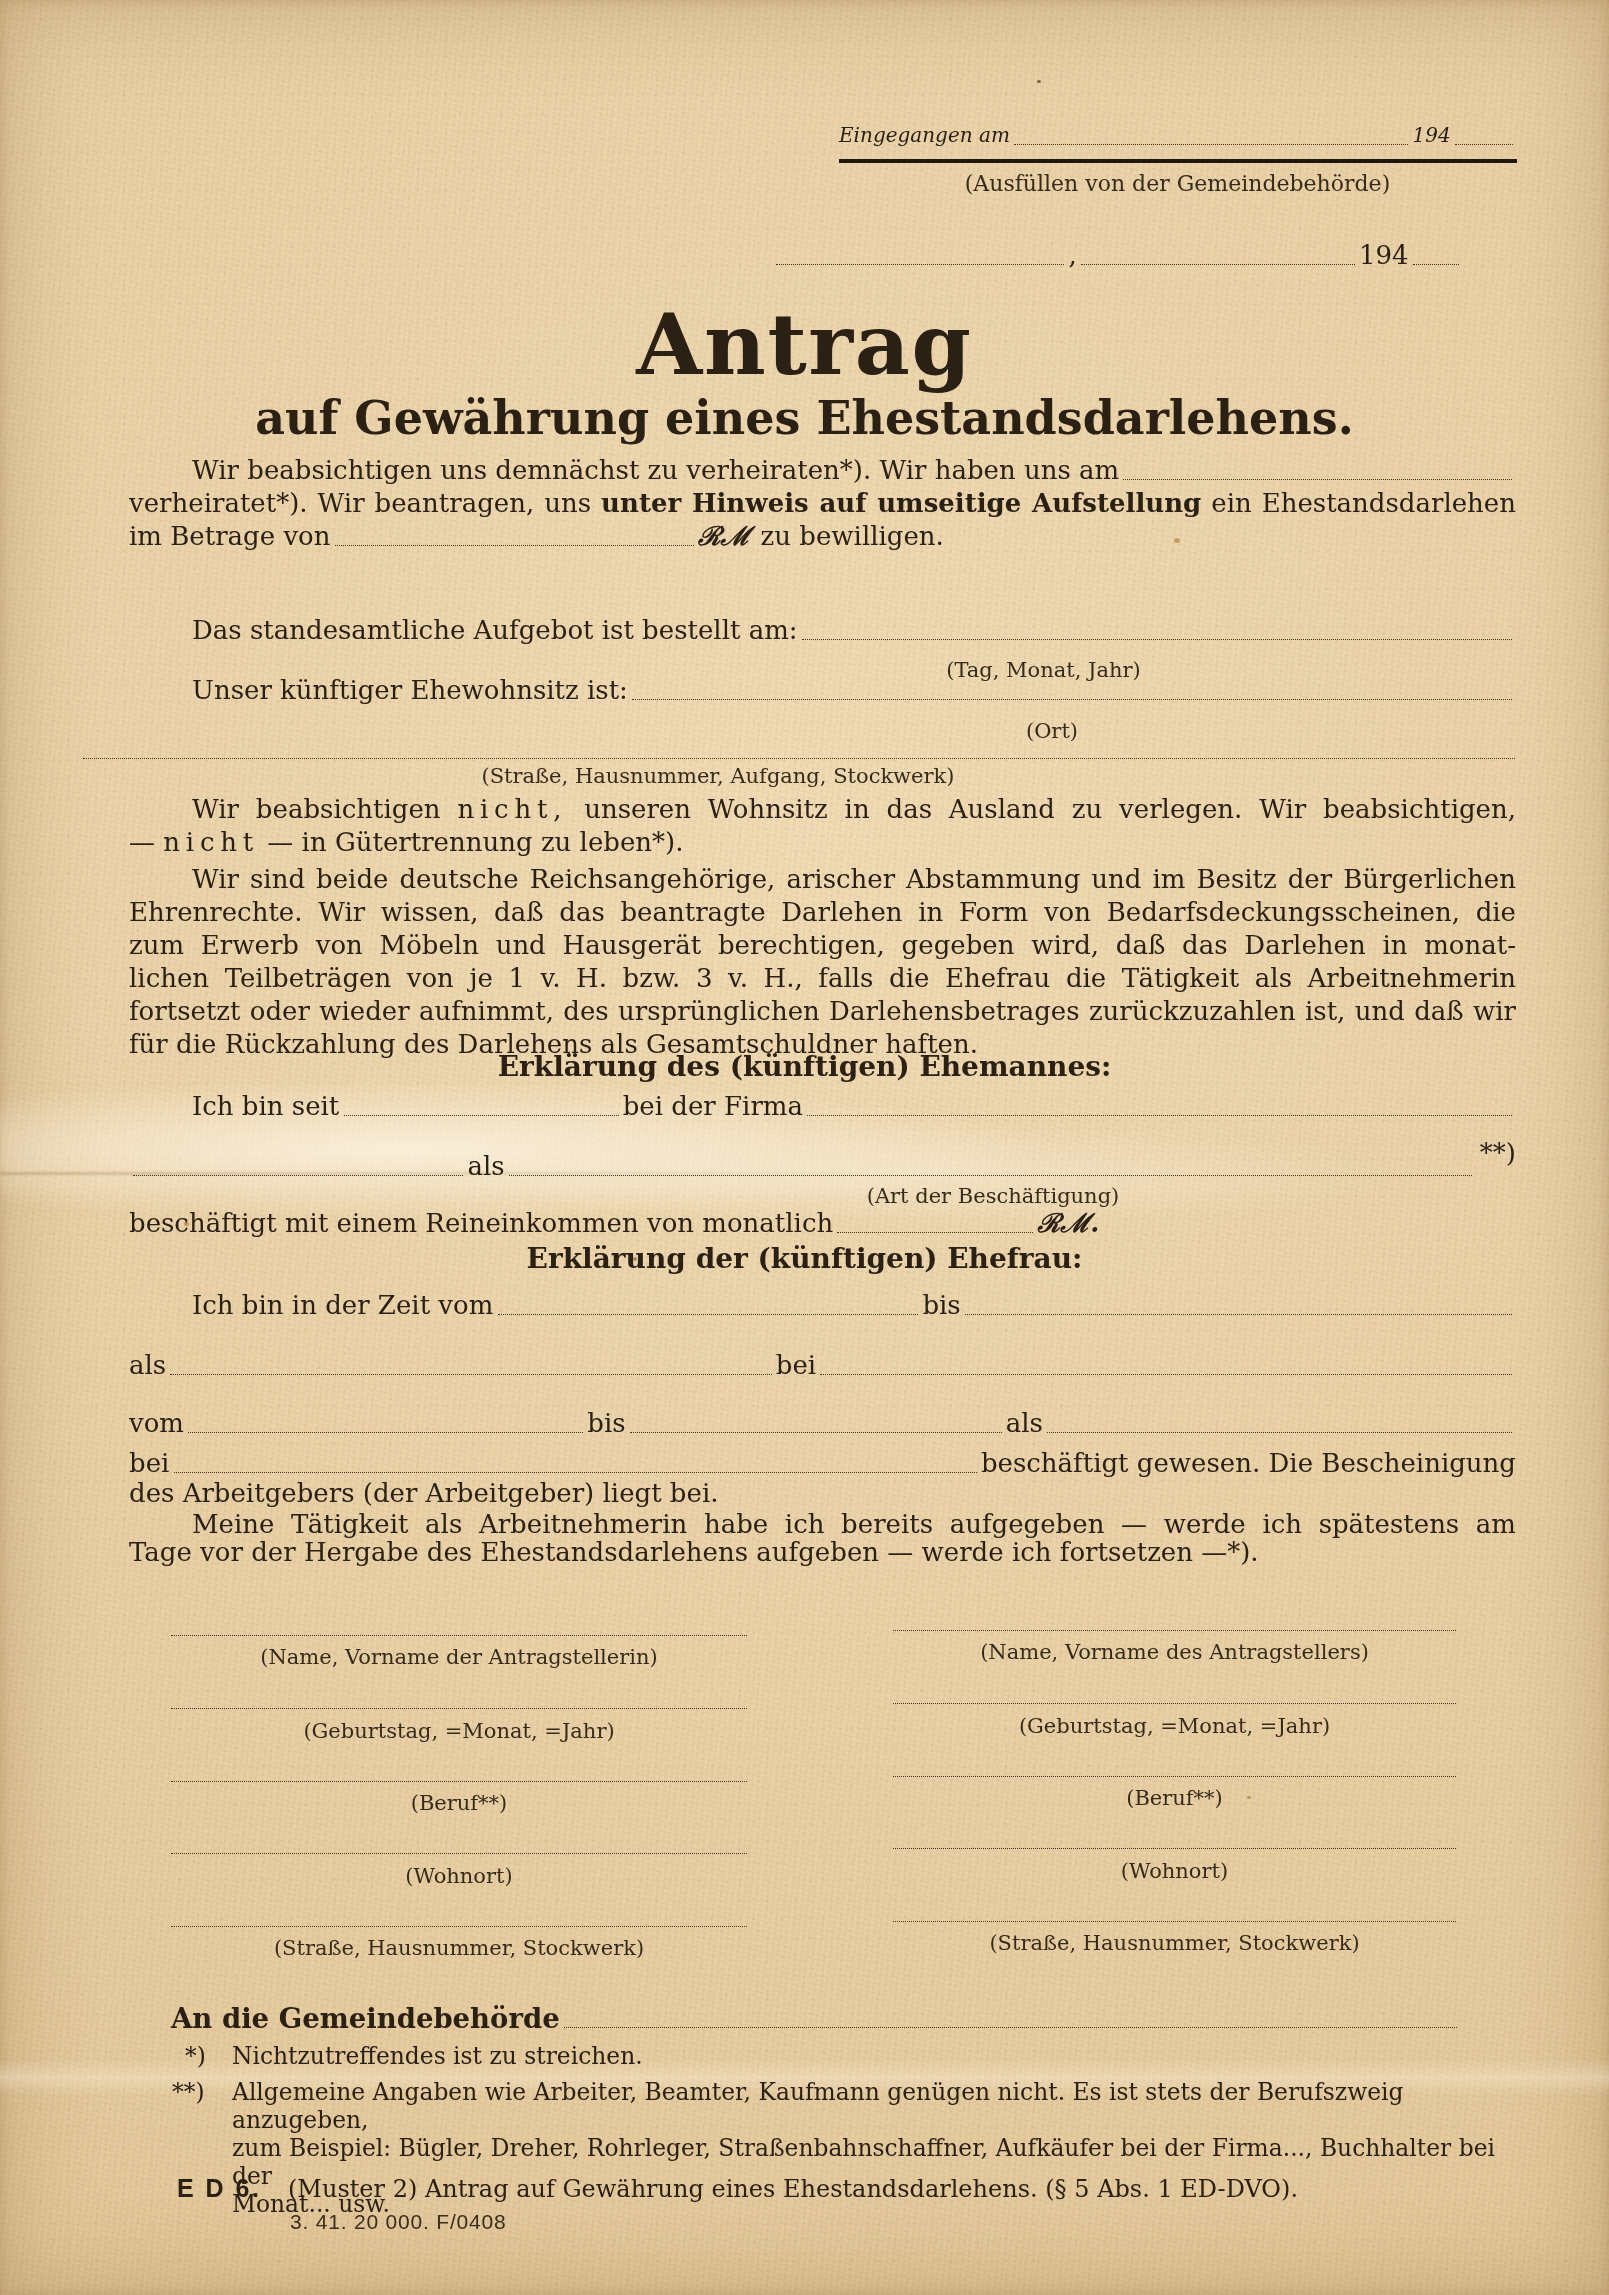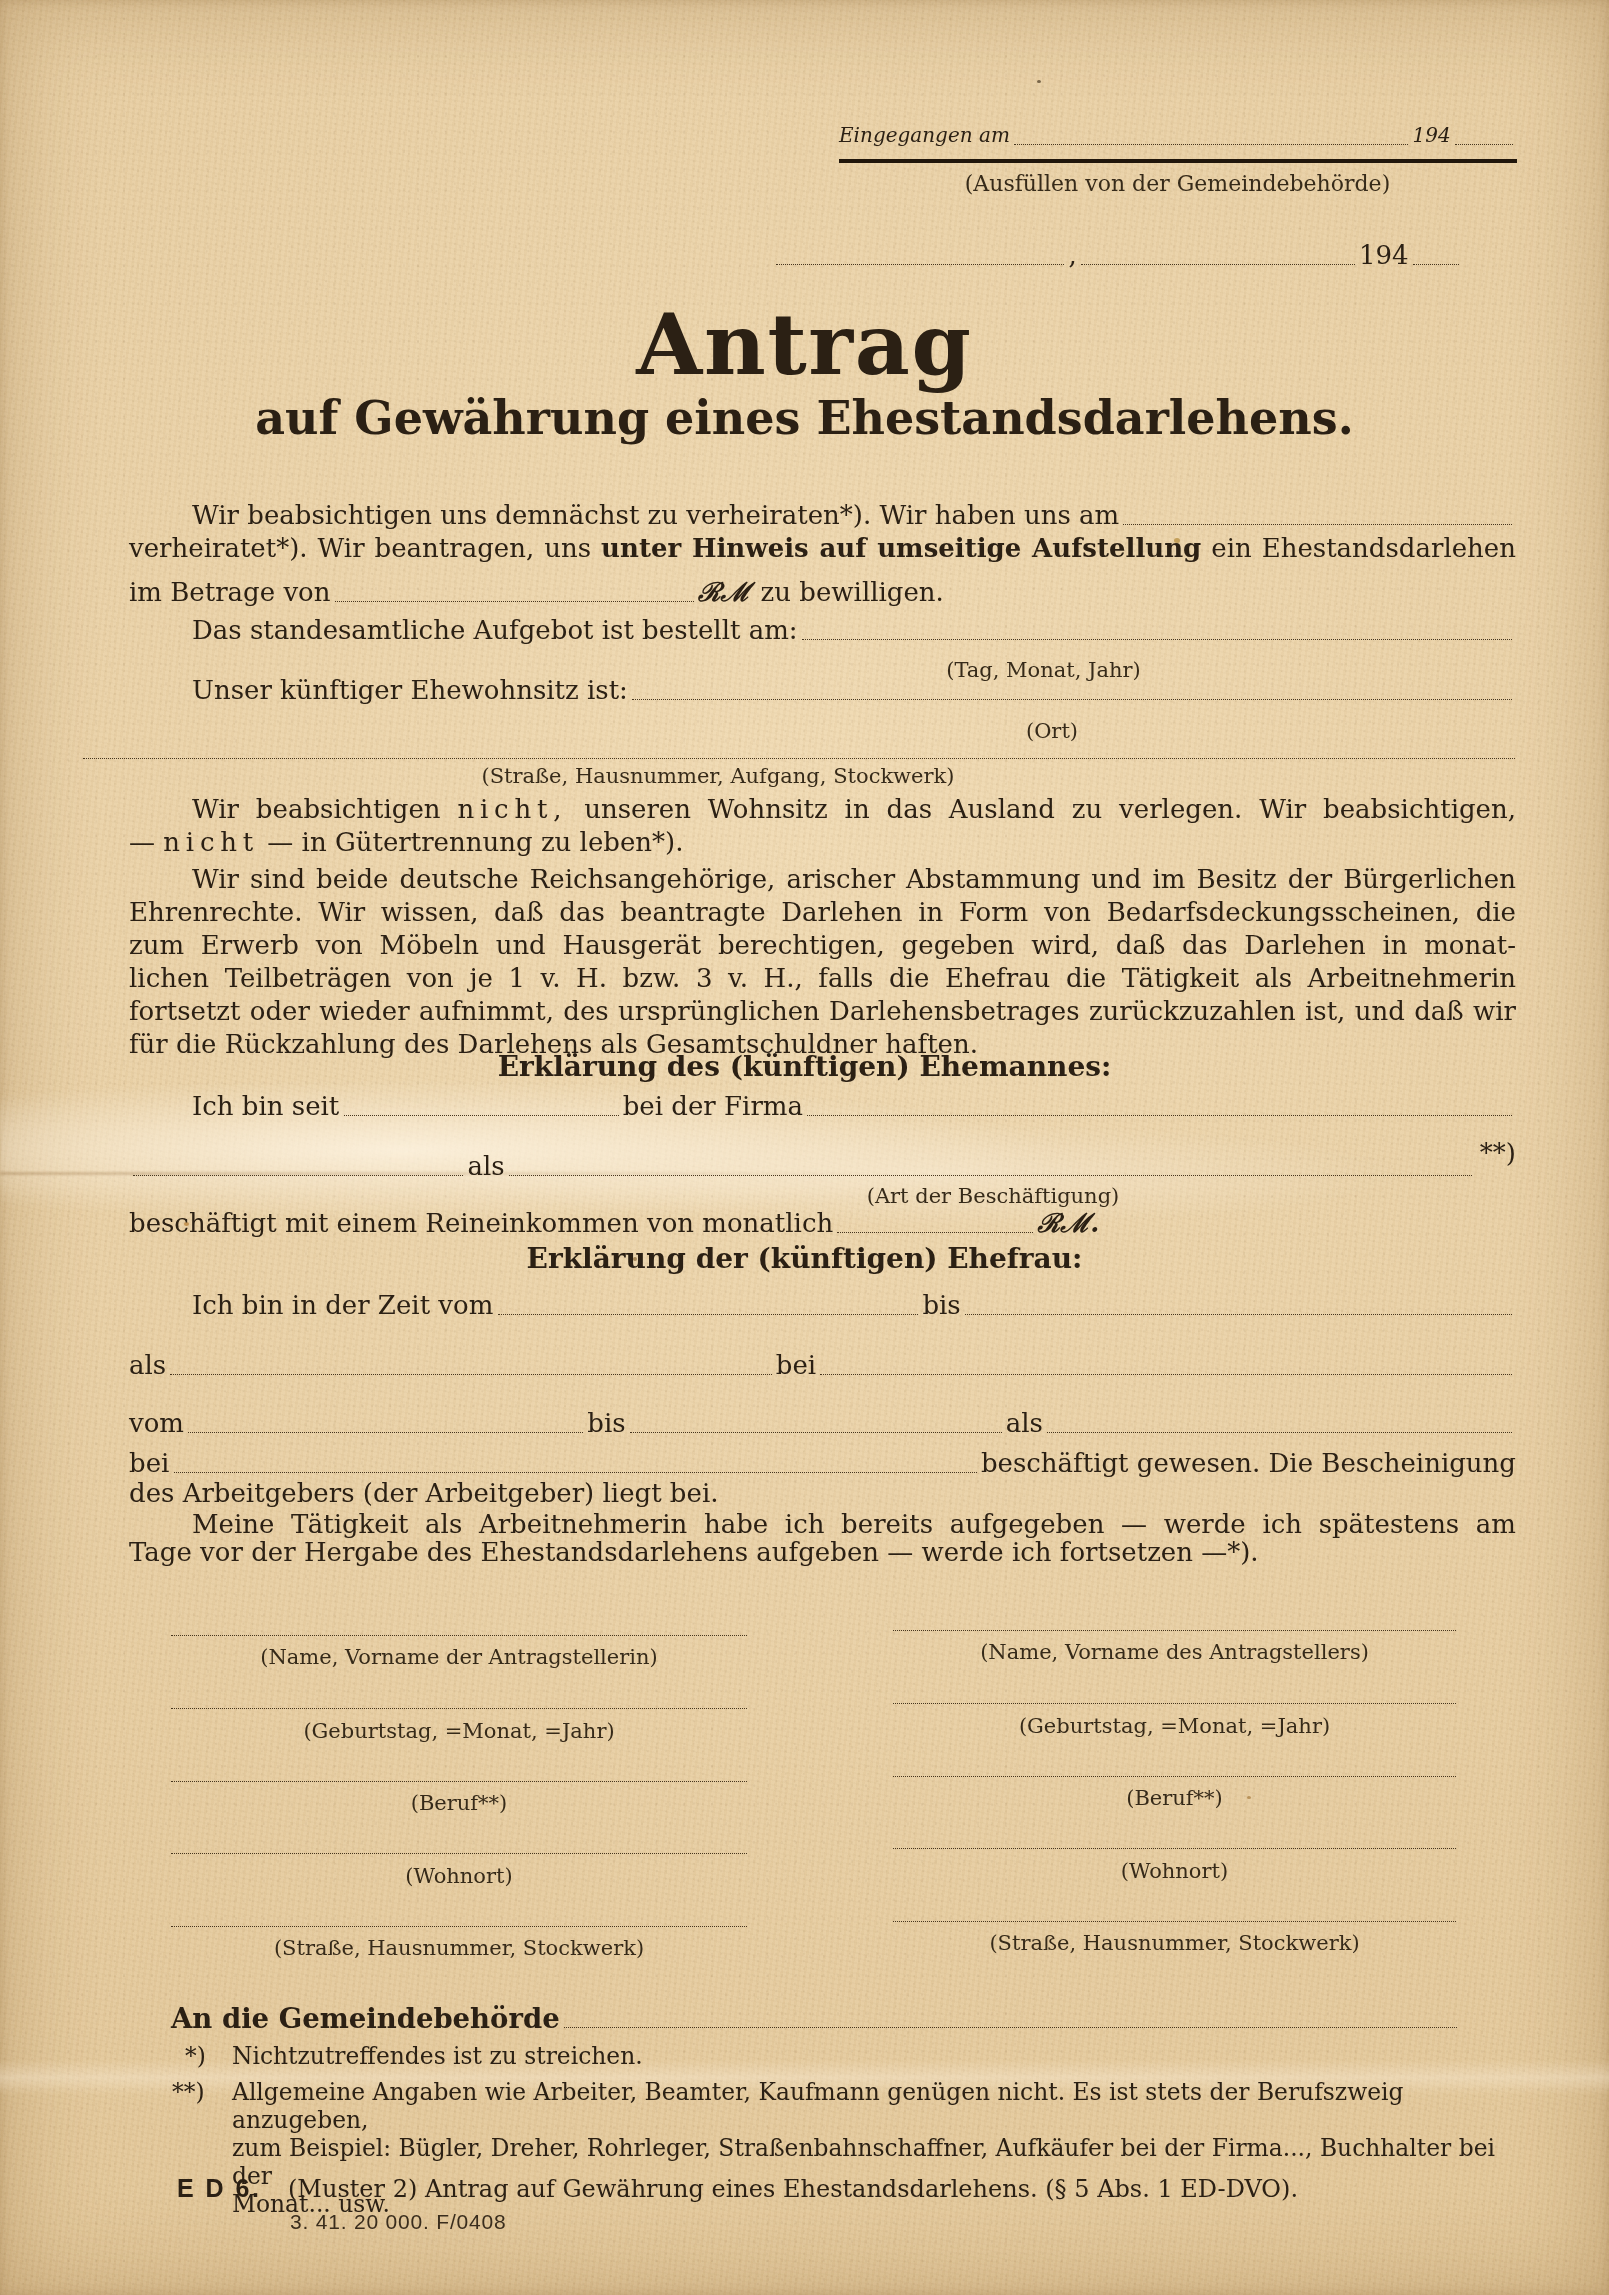--- a/index.html
+++ b/index.html
@@ -80,28 +80,28 @@
     <span class="dots fx" style="width:288px"></span>
     <span class="txt">,</span>
     <span class="dots"></span>
     <span class="txt">194</span>
     <span class="dots fx" style="width:46px"></span>
   </div>
 
   <div class="hdg" style="top:294px; font-size:85px; letter-spacing:1.7px;">Antrag</div>
   <div class="hdg" style="top:391px; font-size:46px;">auf Gewährung eines Ehestandsdarlehens.</div>
 
-  <div class="para" style="left:129px; top:499px; width:1387px;">
+  <div class="para" style="left:129px; top:454px; width:1387px;">
     <div class="row" style="position:relative; width:100%;">
       <span class="sp75"></span>
       <span class="txt">Wir beabsichtigen uns demnächst zu verheiraten*).  Wir haben uns am</span>
       <span class="dots"></span>
     </div>
     <div class="jline"><span>verheiratet*). Wir beantragen, uns </span><span class="b">unter Hinweis auf umseitige Aufstellung</span><span> ein Ehestandsdarlehen</span></div>
-    <div class="row" style="position:relative; width:100%;margin-top:11px;">
+    <div class="row" style="position:relative; width:100%;">
       <span class="txt">im Betrage von</span>
       <span class="dots fx" style="width:359px"></span>
       <span class="txt rm">ℛℳ</span>
       <span class="txt" style="margin-left:10px">zu bewilligen.</span>
     </div>
   </div>
 
   <div class="row" style="left:129px; top:614px; width:1387px;">
     <span class="sp75"></span>
     <span class="txt">Das standesamtliche Aufgebot ist bestellt am:</span>

